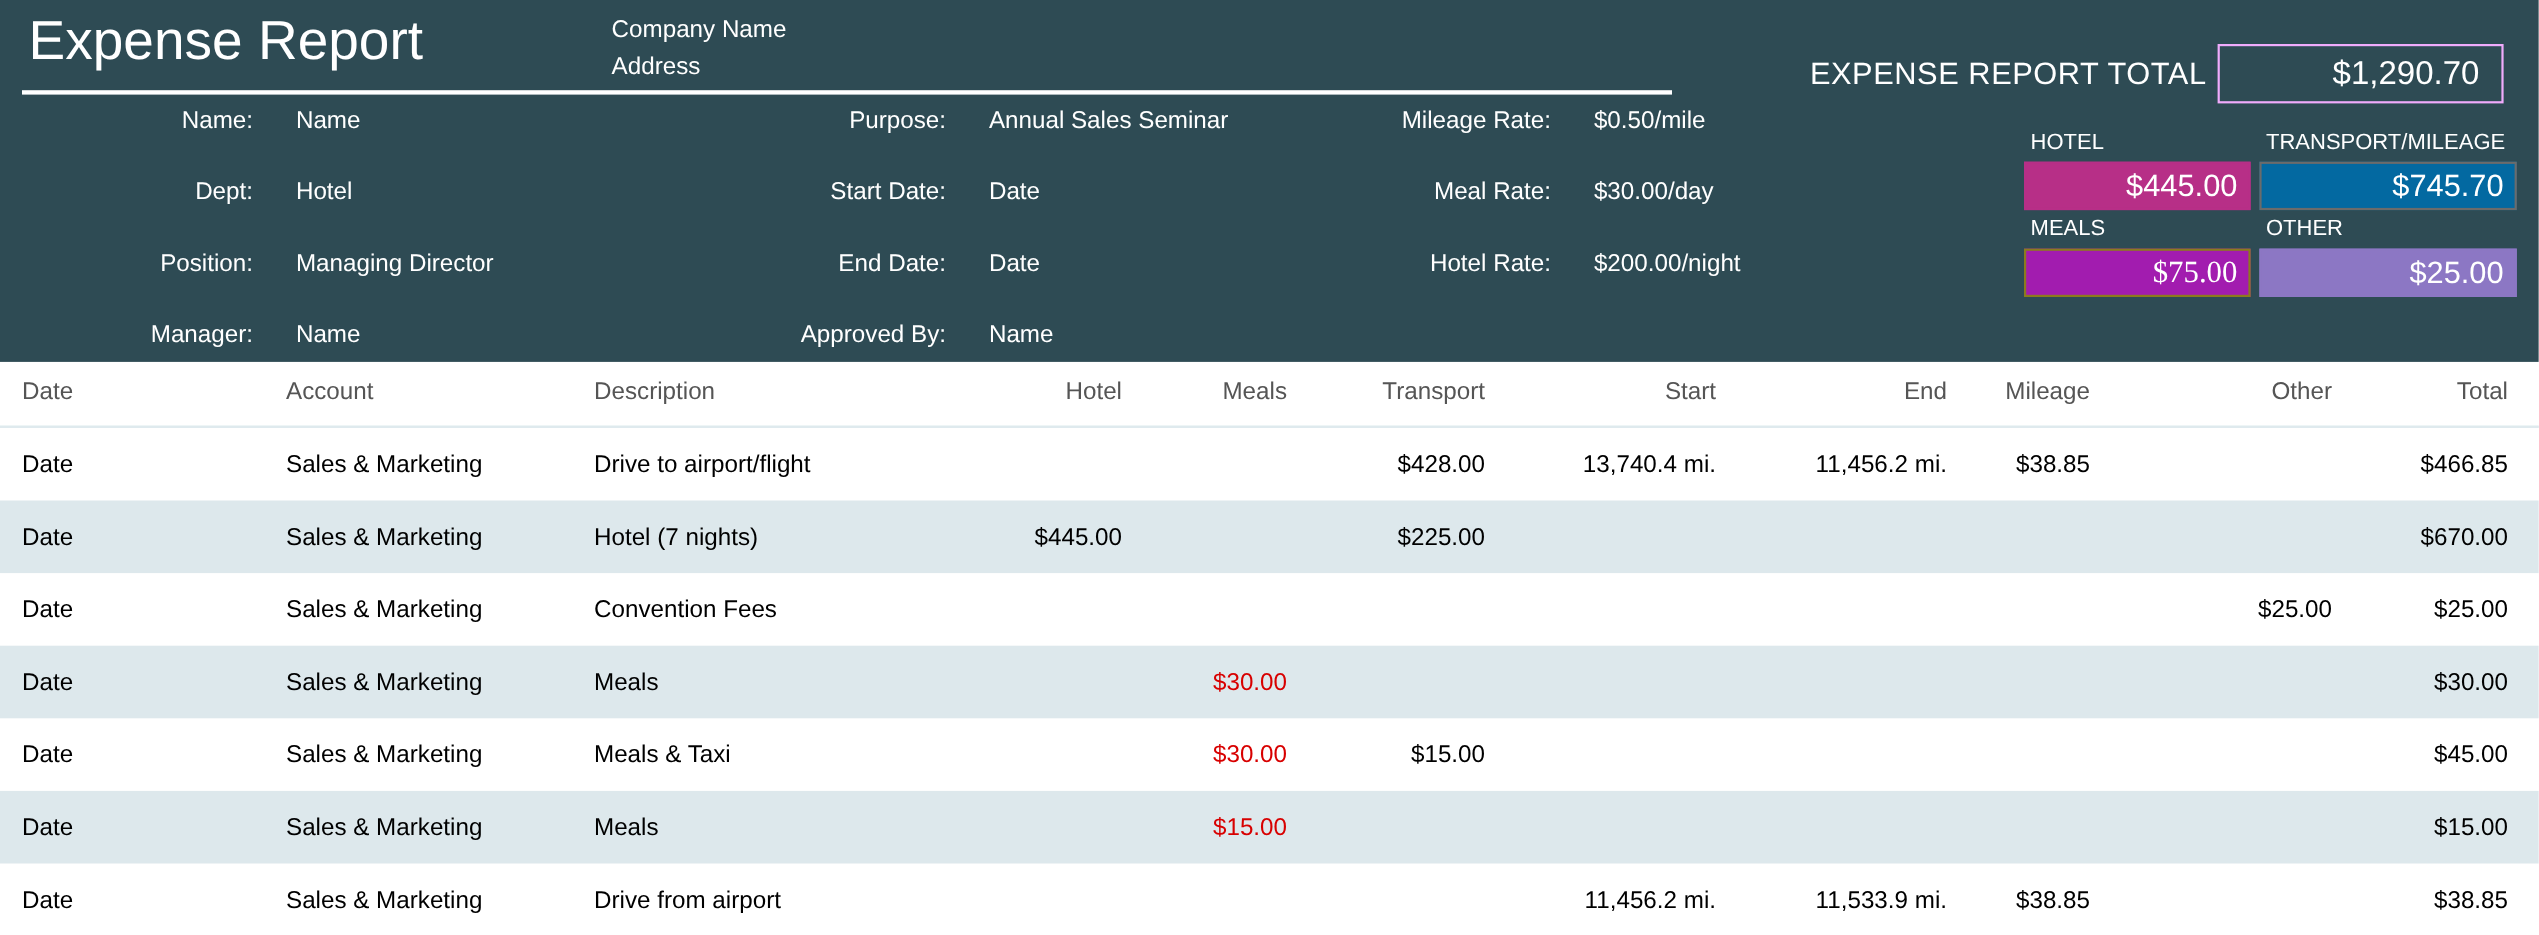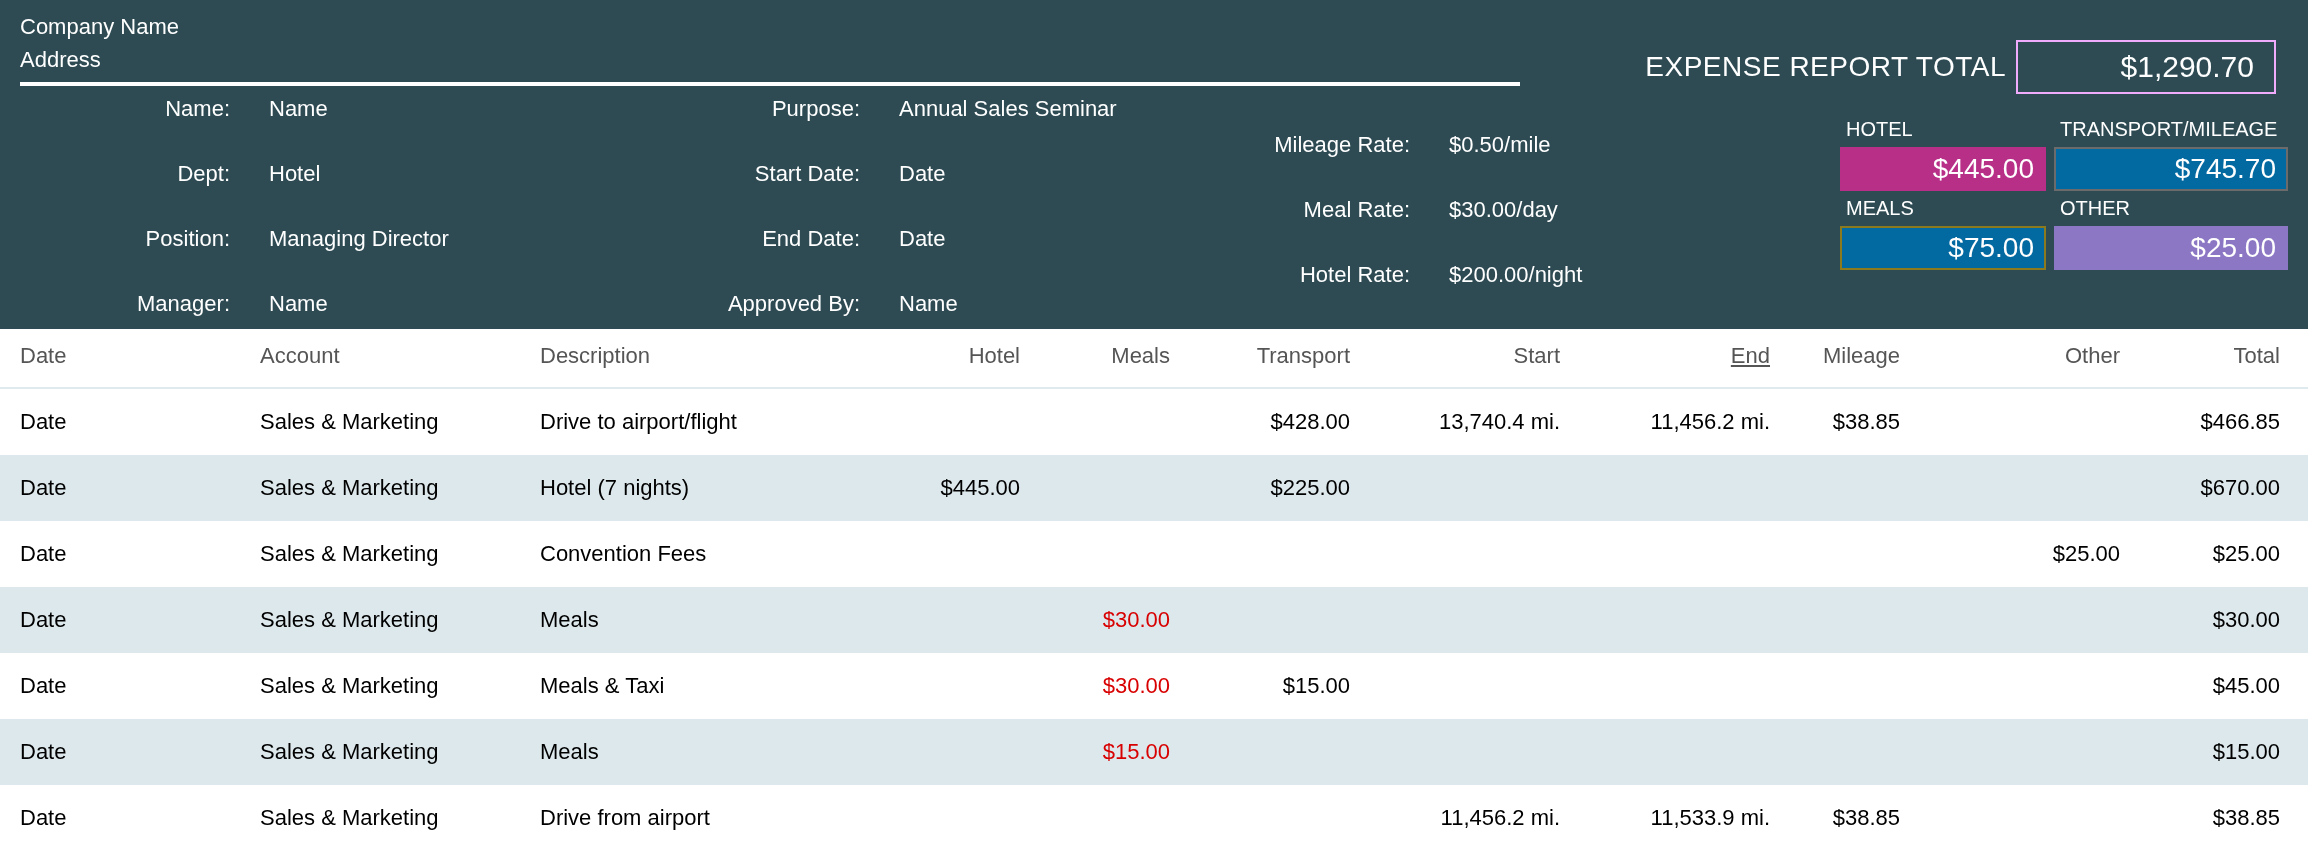--- a/index.html
+++ b/index.html
@@ -67,21 +67,21 @@
     grid-template-columns: auto auto;
     row-gap: 18px;
     column-gap: 30px;
     align-content: start;
     gap: 39px;
   }
   .col .lbl { text-align: right; font-weight: 400; }
   .col .val { text-align: left; }
   .col1 { width: 540px; grid-template-columns: 210px auto; }
   .col2 { width: 600px; grid-template-columns: 300px auto; }
-  .col3 { width: 540px; grid-template-columns: 250px auto; margin-top: 36px; }
+  .col3 { width: 540px; grid-template-columns: 250px auto; }
 
   .summary-tiles {
     position: absolute;
     right: 20px;
     top: 118px;
     display: grid;
     grid-template-columns: 206px 234px;
     gap: 6px 8px;
   }
   .tile-lbl {
@@ -91,21 +91,21 @@
   }
   .tile-val {
     border: 2px solid #a3b6ba;
     text-align: right;
     font-size: 28px;
     padding: 4px 10px;
     color: #fff;
   }
   .hotel-val { background: #b72f87; border-color:#b72f87; }
   .trans-val { background: #0369a1; border-color:#6b6b6b;}
-  .meals-val { background: #0369a1; border-color:#8c7a1e;}
+  .meals-val { background: #a21caf; border-color:#8c7a1e;font-family:Liberation Serif, serif;}
   .other-val { background: #8c77c4; border-color:#8c77c4;}
 
   table {
     width: 100%;
     border-collapse: collapse;
     font-size: 22px;
   }
   thead th {
     text-align: left;
     font-weight: 400;
@@ -123,32 +123,33 @@
   tbody tr.alt { background: #dde8ec; }
   td.r { text-align: right; }
   .red { color: #d80000; }
   .c-date   { width: 250px; padding-left: 20px;}
   .c-acct   { width: 280px; }
   .c-desc   { width: 340px; }
   .c-hotel  { width: 160px; }
   .c-meals  { width: 150px; }
   .c-trans  { width: 180px; }
   .c-start  { width: 210px; }
-  .c-end    { width: 210px; text-decoration: underline; }
+  .c-end    { width: 210px; }
   .c-mile   { width: 130px; }
   .c-other  { width: 220px; }
   .c-total  { padding-right: 28px; }
   thead .c-date{ padding-left:20px;}
   thead .c-total{ padding-right:28px;}
 </style>
 </head>
 <body>
 
 <div class="header">
   <div class="header-top">
+    <div class="title">Expense Report</div>
     <div class="company-block">
       <div>Company Name</div>
       <div>Address</div>
     </div>
     <div class="total-block">
       <div class="total-label">EXPENSE REPORT TOTAL</div>
       <div class="total-value">$1,290.70</div>
     </div>
   </div>
   <div class="hr-line"></div>

